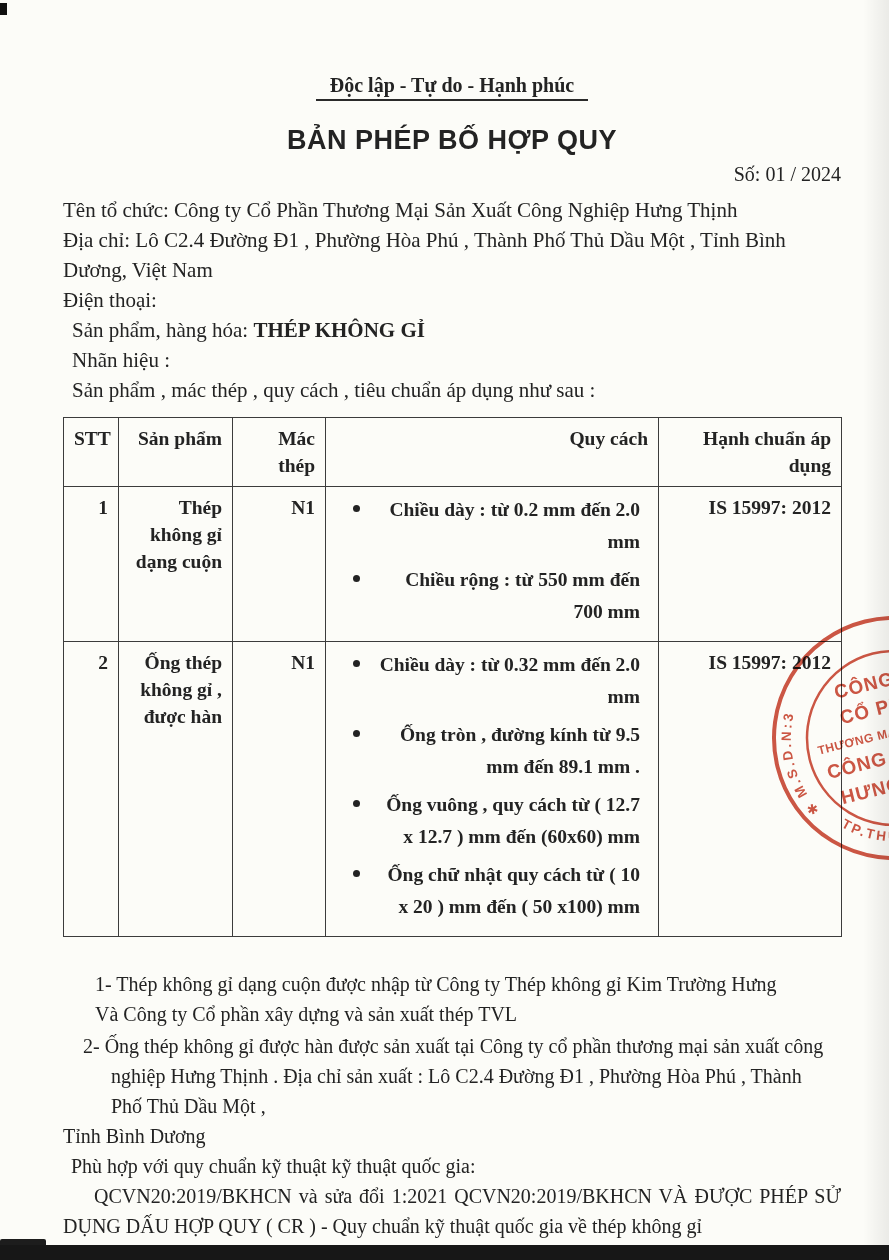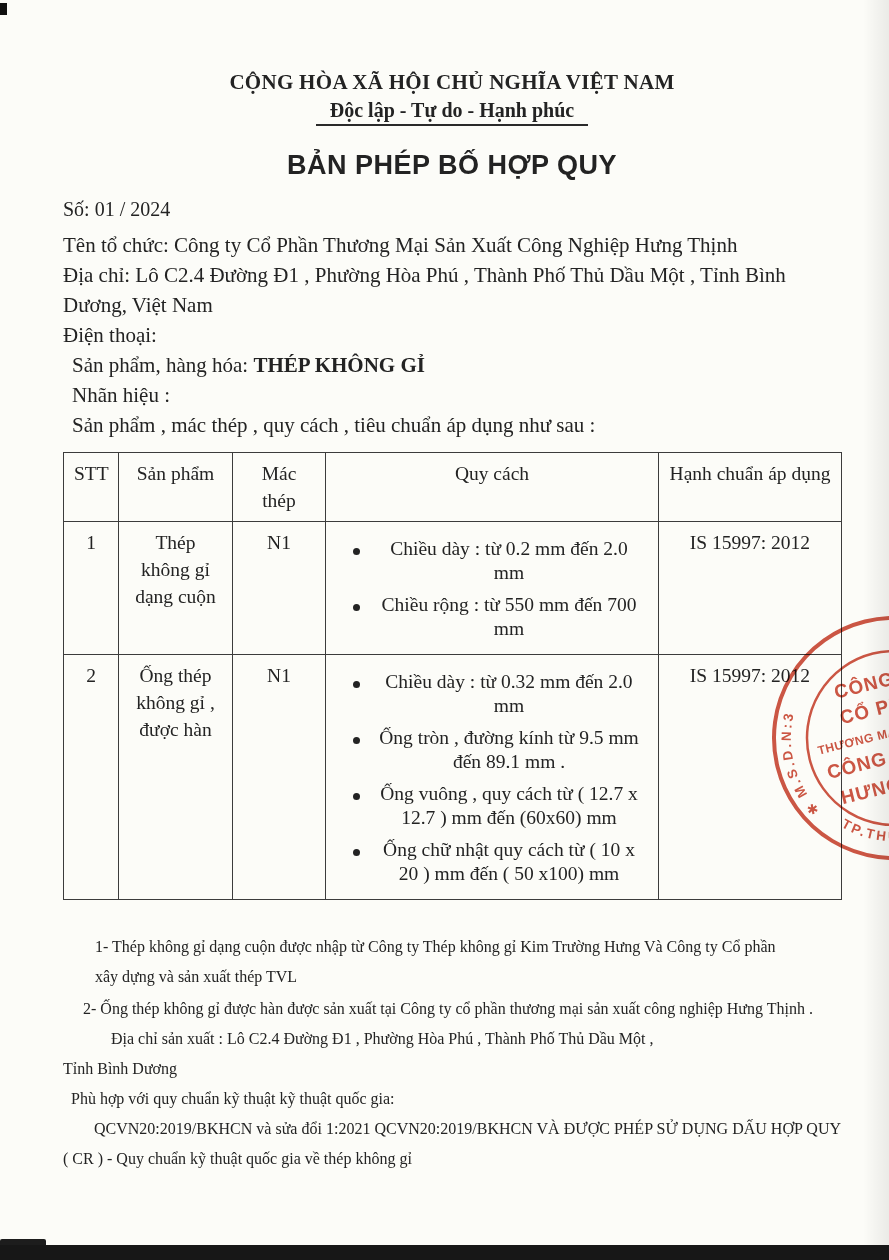--- a/index.html
+++ b/index.html
@@ -15,42 +15,42 @@
   .bottom-blob{position:absolute;left:0;bottom:12px;width:46px;height:9px;background:#1d1d1d;border-radius:2px 2px 0 0}
 
   .doc{position:absolute;left:63px;top:70px;width:778px}
 
   .nat-title{text-align:center;font-weight:bold;font-size:21px;letter-spacing:.3px}
   .motto-wrap{text-align:center;margin-top:4px}
   .motto{display:inline-block;font-weight:bold;font-size:20px;border-bottom:2px solid #2a2a2a;padding:0 14px 2px}
 
   .doc-title{text-align:center;font-family:"Liberation Sans","DejaVu Sans",sans-serif;
     font-weight:bold;font-size:27px;margin-top:24px;letter-spacing:.5px}
-  .doc-number{text-align:left;font-size:20px;margin-top:17px;margin-bottom:9px}
+  .doc-number{text-align:right;font-size:20px;margin-top:7px;margin-bottom:9px}
 
   .line{margin:0;font-size:21px;line-height:30px}
   .indent{padding-left:9px}
   .address{max-width:745px}
   .bold{font-weight:bold}
 
   .spec-table{border-collapse:collapse;width:100%;margin-top:12px;font-size:19.5px;table-layout:fixed}
-  .spec-table th,.spec-table td{border:1px solid #3c3c3c;vertical-align:top;text-align:center;
-    padding:7px 10px;font-weight:normal;line-height:27px}
+  .spec-table th,.spec-table td{border:1px solid #3c3c3c;vertical-align:top;text-align:right;
+    padding:7px 10px;font-weight:bold;line-height:27px}
   .c-stt{width:55px}.c-sp{width:114px}.c-mt{width:93px}.c-qc{width:333px}.c-tc{width:183px}
   .th-stt,.td-stt{text-align:center}
   .td-sp{text-align:justify;padding:7px 12px}
   .td-mt{text-align:center}
   .td-qc{padding:7px 8px 7px 12px}
   .td-qc ul{list-style:none;margin:0;padding:0}
-  .td-qc li{position:relative;padding-left:28px;margin:8px 0 6px 14px;line-height:24px;max-width:262px}
+  .td-qc li{position:relative;padding-left:28px;margin:0 0 6px 14px;line-height:32px;max-width:262px}
   .td-qc li::before{content:"";position:absolute;left:3px;top:11px;width:7px;height:7px;border-radius:50%;background:#232323}
   .td-tc{white-space:nowrap}
 
   .notes{margin-top:32px}
-  .note{margin:0;font-size:16px;line-height:30px}
+  .note{margin:0;font-size:20px;line-height:30px}
   .note-1{margin-left:32px;max-width:706px}
   .note-2{margin-left:20px;padding-left:28px;text-indent:-28px;margin-top:2px;max-width:714px}
   .note-3{margin-top:0}
   .note-4{padding-left:8px;margin-top:0}
   .note-5{text-align:justify;text-indent:31px;margin-top:0}
 
   .stamp{position:absolute;left:768px;top:612px;width:252px;height:252px;
     transform:rotate(-14deg);transform-origin:50% 50%;opacity:.88;mix-blend-mode:multiply}
   .stamp text{font-family:"Liberation Sans","DejaVu Sans",sans-serif;font-weight:bold;fill:#c8402c}
   .stamp .ctr{text-anchor:middle}
@@ -60,21 +60,20 @@
 </style>
 </head>
 <body>
 
 <div class="page">
   <div class="corner-mark"></div>
   <div class="edge-shade"></div>
 
   <div class="doc">
 
-    <div class="nat-title">CỘNG HÒA XÃ HỘI CHỦ NGHĨA VIỆT NAM</div>
     <div class="motto-wrap">
       <span class="motto">Độc lập - Tự do - Hạnh phúc</span>
     </div>
 
     <div class="doc-title">BẢN PHÉP BỐ HỢP QUY</div>
     <div class="doc-number">Số: 01 / 2024</div>
 
     <p class="line">Tên tổ chức: Công ty Cổ Phần Thương Mại Sản Xuất Công Nghiệp Hưng Thịnh</p>
     <p class="line address">Địa chỉ: Lô C2.4 Đường Đ1 , Phường Hòa Phú , Thành Phố Thủ Dầu Một , Tỉnh Bình Dương, Việt Nam</p>
     <p class="line">Điện thoại:</p>

